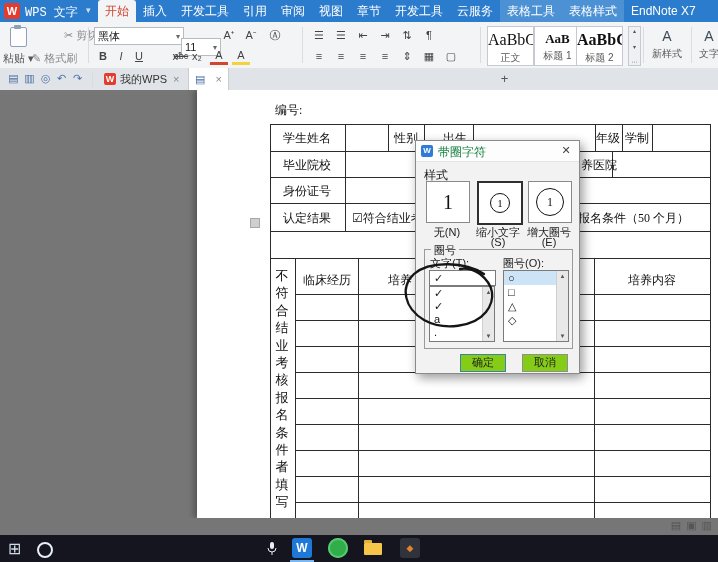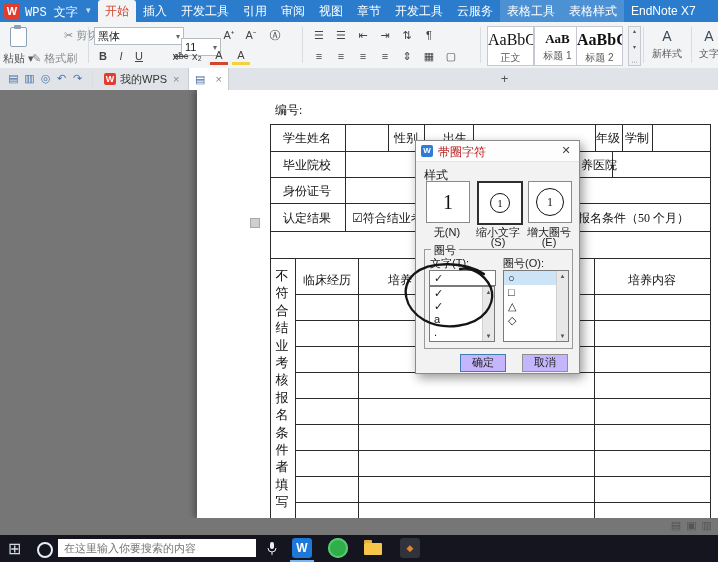--- a/index.html
+++ b/index.html
@@ -56,21 +56,21 @@
   .dtx{position:absolute;font-size:12px;color:#111;white-space:nowrap;font-family:"Liberation Serif",serif;}
   .vtext{position:absolute;width:16px;font-size:13px;line-height:17.4px;color:#111;word-break:break-all;
          text-align:center;font-family:Liberation Serif, serif;}
   .marker{position:absolute;width:8px;height:8px;background:#cfcfcf;border:1px solid #a8a8a8;}
   
   #dlg{left:415px;top:140px;width:163px;height:232px;background:#f2f2f2;border:1px solid #8a8a8a;
        box-shadow:3px 4px 10px rgba(0,0,0,.4);z-index:50;font-size:11px;color:#222;}
   #dlg .tbar{position:absolute;left:0;top:0;right:0;height:20px;background:#fdfdfd;border-bottom:1px solid #e4e4e4;}
   #dlg .dico{position:absolute;left:5px;top:4px;width:12px;height:12px;background:#2e7cd6;border-radius:2px;
              color:#fff;font-size:8px;font-weight:bold;text-align:center;line-height:12px;}
-  #dlg .dtitle{position:absolute;left:22px;top:3px;font-size:12px;color:#b91c1c;}
+  #dlg .dtitle{position:absolute;left:22px;top:3px;font-size:12px;color:#15803d;}
   #dlg .dclose{position:absolute;right:0;top:0;width:26px;height:19px;text-align:center;line-height:19px;
                font-size:11px;color:#444;cursor:default;}
   .opt{position:absolute;top:40px;width:42px;height:40px;background:#fff;border:1px solid #8a8a8a;
        display:flex;align-items:center;justify-content:center;cursor:default;}
   .opt.sel{border:2px solid #2f2f2f;}
   .g-plain{font-family:"Liberation Serif",serif;font-size:20px;color:#111;}
   .g-circ{border:1.5px solid #111;border-radius:50%;text-align:center;color:#111;font-family:"Liberation Serif",serif;}
   .g-s{width:18px;height:18px;font-size:11px;line-height:18px;}
   .g-l{width:26px;height:26px;font-size:12px;line-height:26px;}
   .optlab{position:absolute;width:50px;text-align:center;font-size:11px;color:#222;white-space:nowrap;}
@@ -78,21 +78,21 @@
   .legend{position:absolute;left:6px;top:-7px;background:#f2f2f2;padding:0 3px;font-size:11px;}
   .dinput{position:absolute;background:#fff;border:1px solid #7a7a7a;font-size:11px;line-height:14px;padding-left:4px;}
   .dlist{position:absolute;background:#fff;border:1px solid #7a7a7a;display:flex;}
   .litems{flex:1;overflow:hidden;}
   .li{height:13px;line-height:13px;padding-left:4px;font-size:11px;color:#111;}
   .li2{height:14px;line-height:14px;}
   .li.sel{background:#cde4f7;}
   .sb{width:11px;background:#e8e8e8;border-left:1px solid #cfcfcf;display:flex;flex-direction:column;
       justify-content:space-between;align-items:center;}
   .sb span{font-size:6px;color:#555;line-height:10px;}
-  .dbtn{position:absolute;width:44px;height:16px;background:#c4b5fd;border:1px solid #8f8f8f;
+  .dbtn{position:absolute;width:44px;height:16px;background:#84cc16;border:1px solid #8f8f8f;
         font-size:11px;text-align:center;line-height:15px;cursor:default;}
   .dbtn.def{border-color:#3c7fb1;}
   
   #statusbar{left:0;top:518px;width:718px;height:17px;background:#f0f0f0;border-top:1px solid #cccccc;
              display:flex;align-items:center;gap:14px;padding-left:8px;box-sizing:border-box;font-size:11px;color:#3a3a3a;}
   .sb-ic{font-size:10px;color:#2e7d32;margin-right:2px;}
   .viewicons{position:absolute;right:6px;top:519px;display:flex;gap:5px;font-size:11px;color:#555;}
   
   #taskbar{left:0;top:535px;width:718px;height:27px;background:#15151f;}
   .startg{left:8px;top:4px;font-size:16px;color:#cfd8e3;}
@@ -345,21 +345,20 @@
 
   <div class="viewicons">
     <span>▤</span>
     <span>▣</span>
     <span>▥</span>
   </div>
 
   <div class="abs" id="taskbar">
     <div class="abs startg">⊞</div>
     <div class="abs cring"></div>
-    <input class="abs tsearch" placeholder="在这里输入你要搜索的内容" style="">
     <svg class="abs" style="left:266px;top:6px;" width="12" height="15">
       <rect x="4" y="1" width="4" height="7" rx="2" fill="#e8eef5"></rect>
       <path d="M2 7 a4 4 0 0 0 8 0" stroke="#e8eef5" fill="none"></path>
       <line x1="6" y1="11" x2="6" y2="14" stroke="#e8eef5"></line>
     </svg>
     <div class="appic wpsic" style="left:292px;">W</div>
     <div class="runbar" style="left:290px;width:24px;"></div>
     <div class="appic greenic" style="left:328px;"></div>
     <div class="folder" style="left:364px;"></div>
     <div class="appic darkic" style="left:400px;">◆</div>

